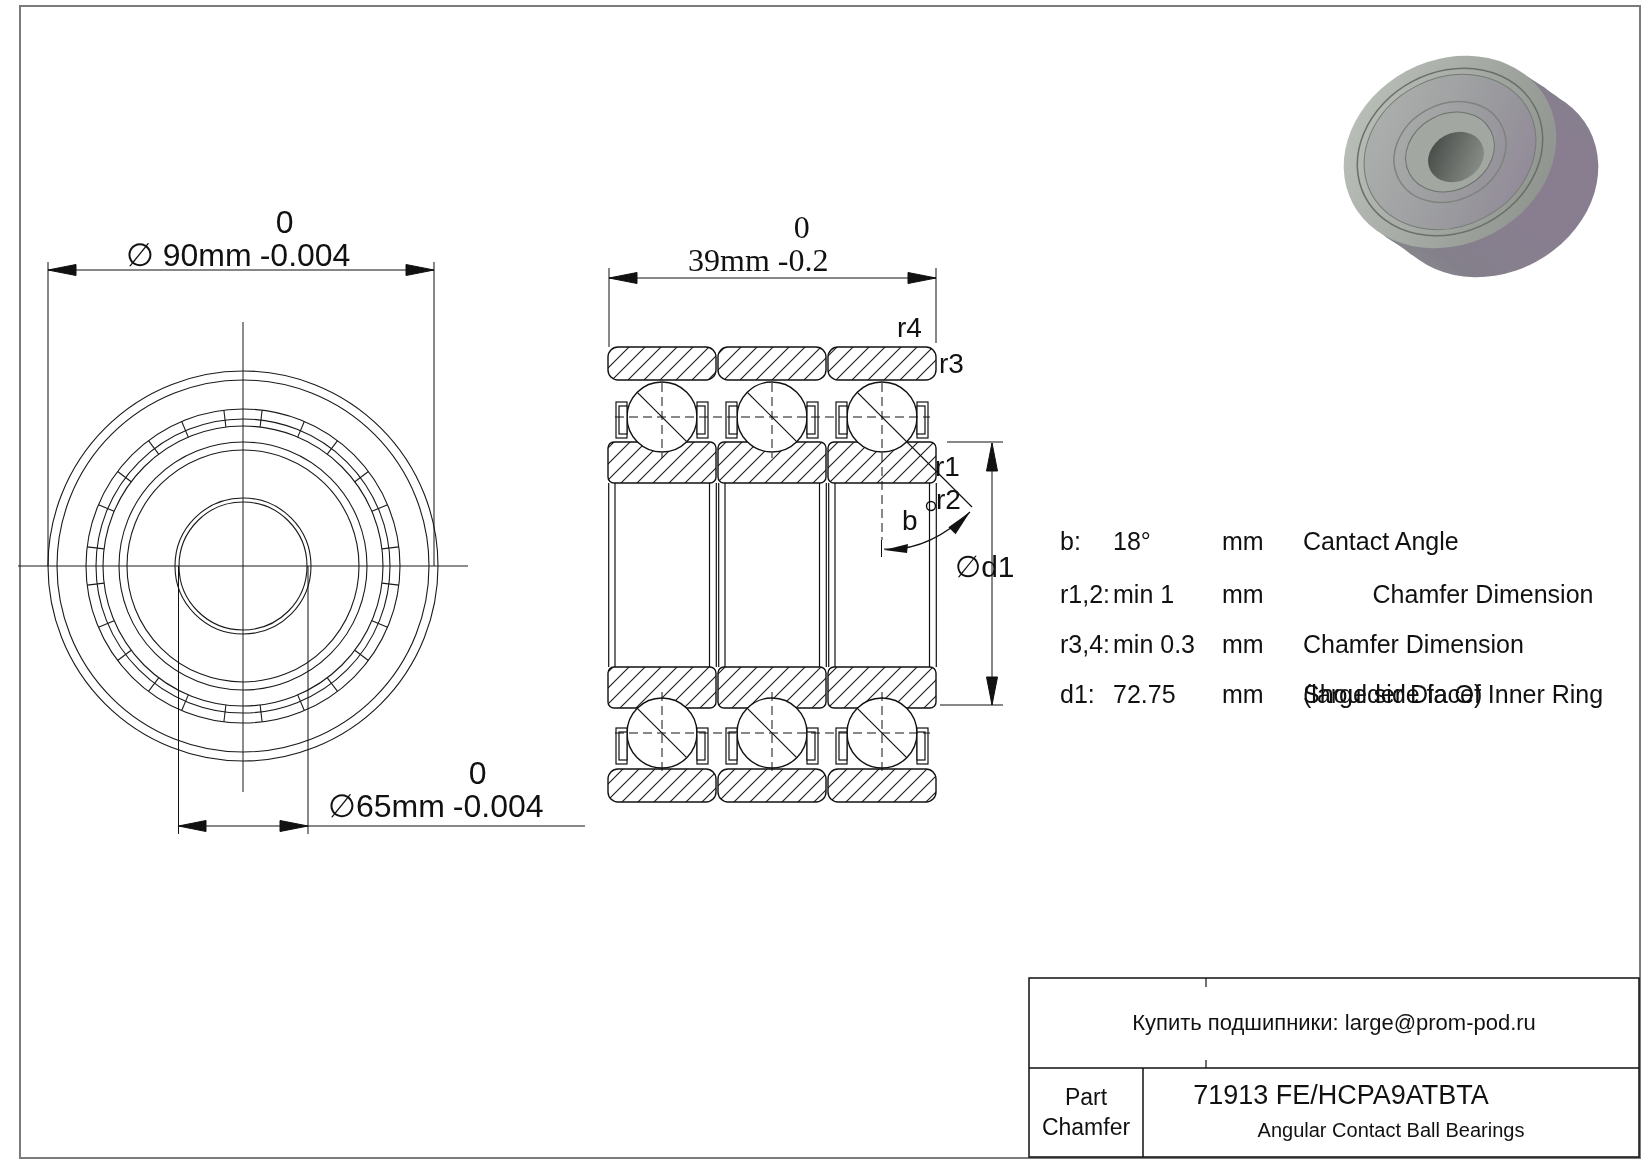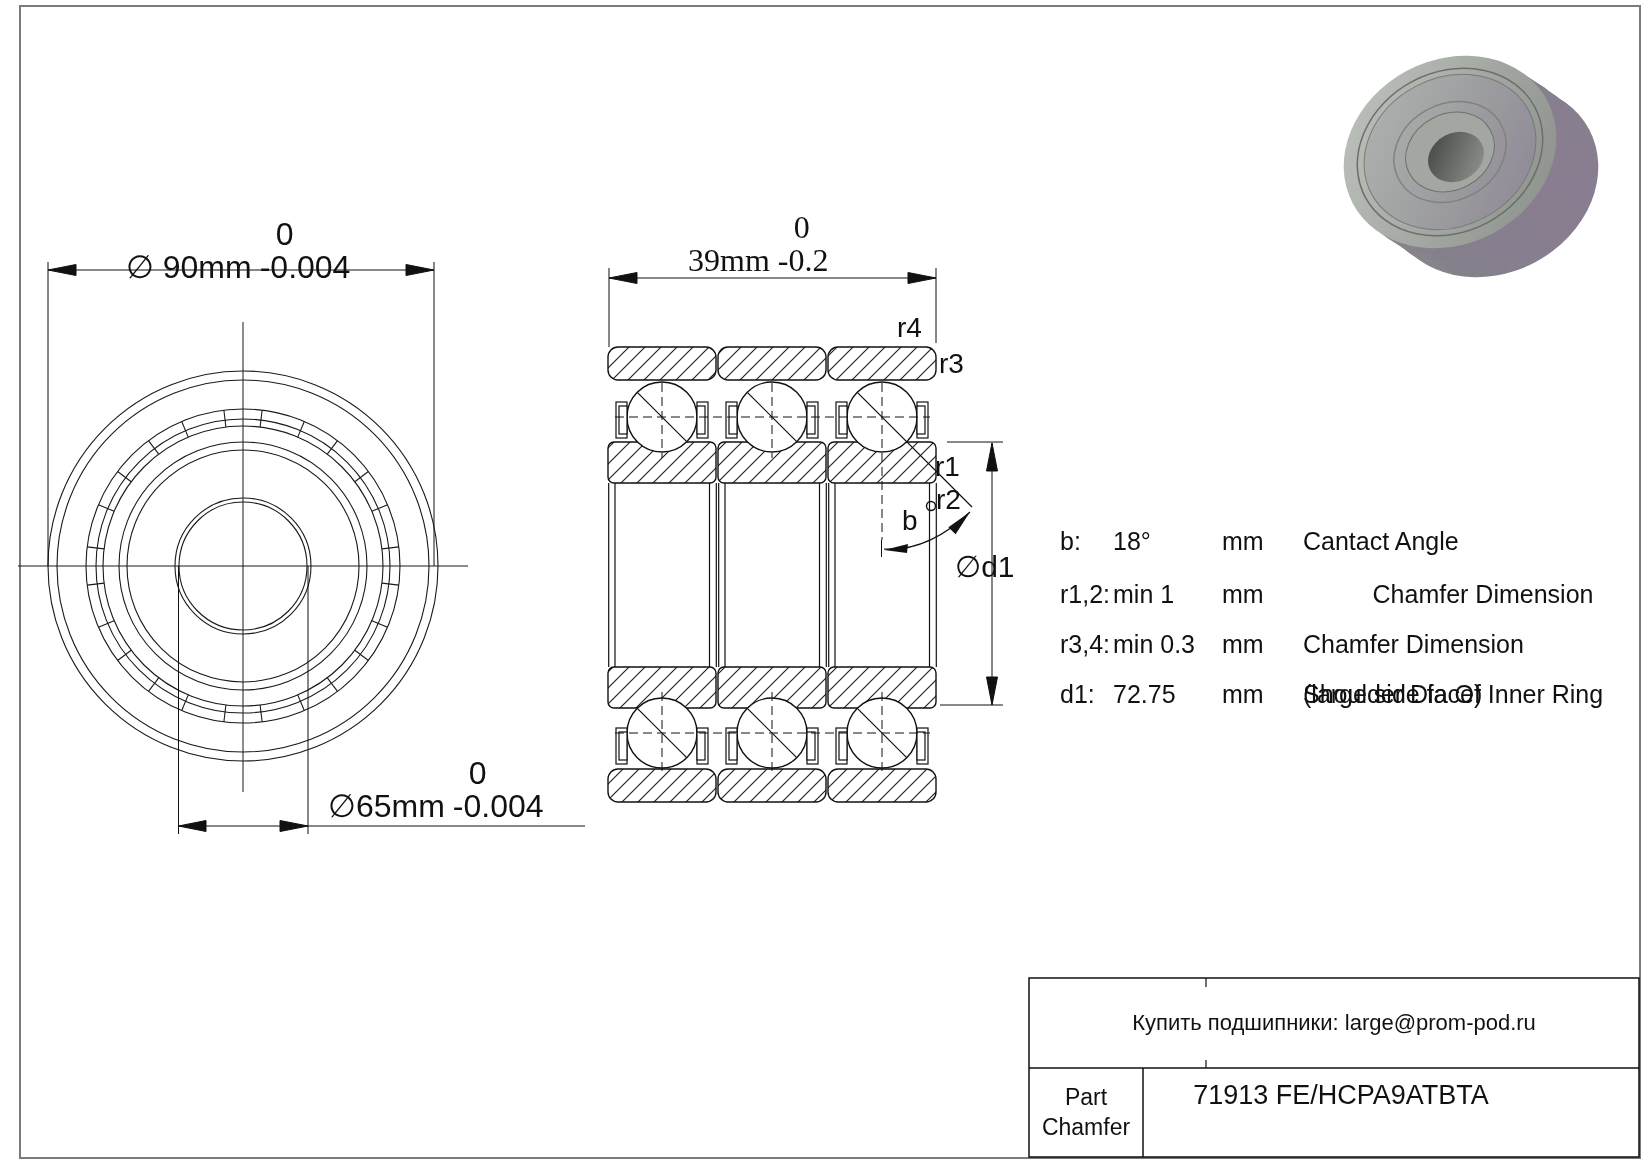--- a/index.html
+++ b/index.html
@@ -241,21 +241,21 @@
       <ellipse cx="1460" cy="159" rx="110" ry="92" transform="rotate(-28 1460 159)" fill="url(#sideGrad)"></ellipse>
       <ellipse cx="1450" cy="152" rx="110" ry="92" transform="rotate(-28 1450 152)" fill="url(#faceGrad)"></ellipse>
       <ellipse cx="1450" cy="152" rx="96" ry="80" transform="rotate(-28 1450 152)" fill="none" stroke="#6a6f6a" stroke-width="1.5"></ellipse>
       <ellipse cx="1450" cy="152" rx="89" ry="74" transform="rotate(-28 1450 152)" fill="url(#shieldGrad)" stroke="#757a75" stroke-width="1"></ellipse>
       <ellipse cx="1450" cy="152" rx="58" ry="48" transform="rotate(-28 1450 152)" fill="none" stroke="#7e837e" stroke-width="1.5"></ellipse>
       <ellipse cx="1450" cy="152" rx="46" ry="38" transform="rotate(-28 1450 152)" fill="#a2a7a2" stroke="#6d726d" stroke-width="1"></ellipse>
       <ellipse cx="1456" cy="157" rx="29" ry="24" transform="rotate(-28 1456 157)" fill="url(#boreGrad)"></ellipse>
     </g>
   </svg>
 
-  <div class="dim" style="left:126px;top:218px;justify-content:center;">
+  <div class="dim" style="left:126px;top:206px;justify-content:center;">
     <span class="dimtext"><span>∅</span> <span>90mm</span></span>
     <span class="tolstack">
       <span class="tolu">0</span>
       <span>-0.004</span>
     </span>
   </div>
 
   <div class="dim" style="left:688px;top:211px;font-family:Liberation Serif, serif;">
     <span class="dimtext"><span>39mm</span></span>
     <span class="tolstack">
@@ -304,14 +304,15 @@
     <span class="spec-desc"><span>Shoulder Dia Of Inner Ring</span><br>
       <span>(large side face)</span></span>
   </div>
 
   <div class="tb-contact">Купить подшипники: large@prom-pod.ru</div>
   <div class="tb-part-label">
     <span>Part</span>
     <span>Chamfer</span>
   </div>
   <div class="tb-part-number">71913 FE/HCPA9ATBTA</div>
+  <div class="tb-part-type">Angular Contact Ball Bearings</div>
 
 </div>
 
 </body></html>

